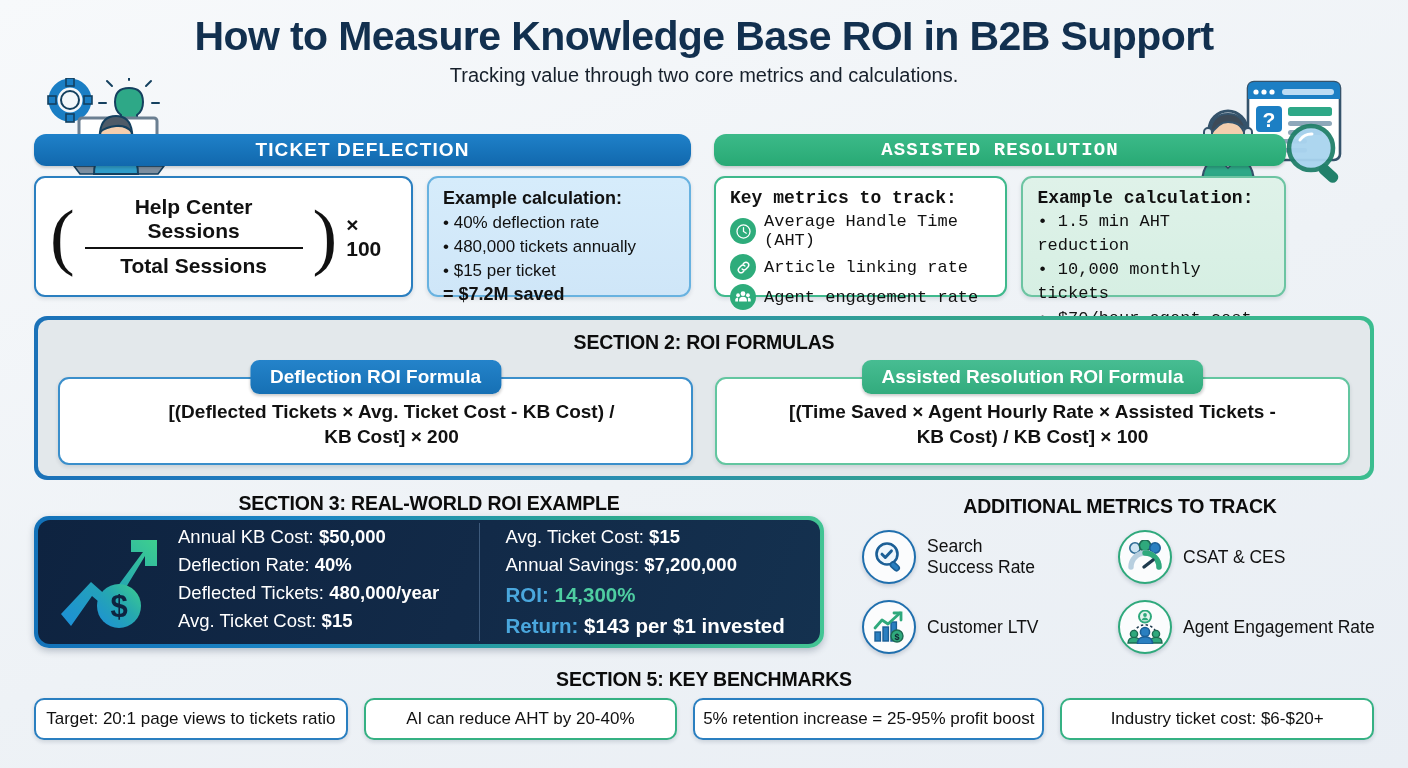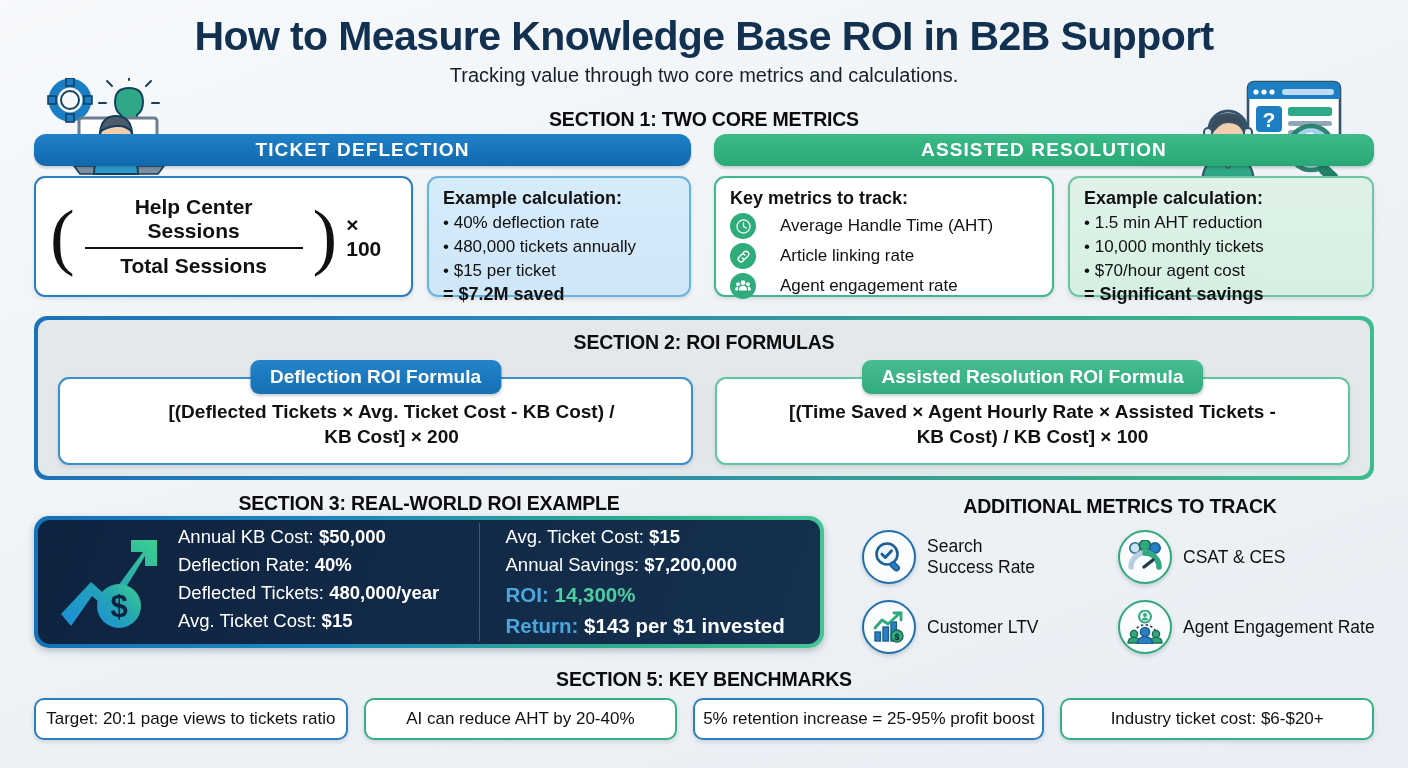--- a/index.html
+++ b/index.html
@@ -38,21 +38,21 @@
 
   
   .illus { position: absolute; pointer-events: none; }
   .illus-left { left: 34px; top: 78px; }
   .illus-right { left: 1196px; top: 78px; }
 
   
   .sec1 { position: absolute; top: 134px; left: 0; width: 1408px; height: 172px; }
   .col { position: absolute; top: 0; }
   .col-left { left: 34px; width: 657px; }
-  .col-right { left: 714px; width: 660px; }
+  .col-right { left: 714px; width: 572px; font-family: Liberation Mono, monospace; }
 
   .bar {
     height: 32px; border-radius: 12px;
     display: flex; align-items: center; justify-content: center;
     color: #fff; font-weight: bold; font-size: 19px;
     letter-spacing: 1.1px;
     box-shadow: 0 2px 3px rgba(0,0,0,.18);
   }
   .bar-blue  { background: linear-gradient(180deg,#1f81c9 0%,#1168ad 100%); }
   .bar-green { background: linear-gradient(180deg,#3cba89 0%,#28a974 100%); }
@@ -80,21 +80,21 @@
   .frac { display: inline-block; text-align: center; padding: 0 8px; }
   .frac .num { font-size: 21px; font-weight: bold; padding: 0 6px 4px; }
   .frac .den { font-size: 21px; font-weight: bold; padding: 5px 6px 0; border-top: 2.4px solid #111; }
   .times100 { font-size: 21px; font-weight: bold; margin-left: 7px; }
 
   .ex-title { font-size: 18px; font-weight: bold; margin-bottom: 2px; }
   .ex-li { font-size: 17px; line-height: 1.42; }
   .ex-total { font-size: 18px; font-weight: bold; margin-top: 1px; }
 
   .km-title { font-size: 18px; font-weight: bold; margin-bottom: 4px; }
-  .km-row { display: flex; align-items: center; gap: 24px; margin-top: 4px; }
+  .km-row { display: flex; align-items: center; gap: 8px; margin-top: 4px; }
   .km-ico {
     width: 26px; height: 26px; border-radius: 50%;
     background: #2eac7b; flex: 0 0 26px;
     display: flex; align-items: center; justify-content: center;
   }
   .km-label { font-size: 17px; }
 
   
   .sec2-wrap { position: absolute; top: 316px; left: 34px; width: 1340px; height: 164px; }
   .sec2-border {
@@ -251,21 +251,20 @@
       <rect x="8" y="50" width="8" height="14" rx="4" fill="#e7eef3" stroke="#35536b" stroke-width="2"></rect>
       <rect x="48" y="50" width="8" height="14" rx="4" fill="#e7eef3" stroke="#35536b" stroke-width="2"></rect>
       <path d="M52 64 q0 12 -13 12" fill="none" stroke="#35536b" stroke-width="2"></path>
       <circle cx="36" cy="76" r="3.6" fill="#e7eef3" stroke="#35536b" stroke-width="1.6"></circle>
       <circle cx="115" cy="70" r="22" fill="#a9d4ef" stroke="#21806a" stroke-width="4.6" opacity="0.95"></circle>
       <path d="M104 62 a14 14 0 0 1 12 -6" fill="none" stroke="#fff" stroke-width="3" stroke-linecap="round"></path>
       <rect x="128" y="84" width="22" height="11" rx="5" transform="rotate(42 128 84)" fill="#21806a"></rect>
     </svg>
   </div>
 
-  <div class="section-head" style="position:absolute;top:108px;left:0;width:1408px;">SECTION 1: TWO CORE METRICS</div>
 
   <div class="sec1">
 
     <div class="col col-left">
       <div class="bar bar-blue">TICKET DEFLECTION</div>
       <div class="cards">
         <div class="card card-b c-formula">
           <div class="frac-wrap">
             <span class="paren">(</span>
             <span class="frac">

